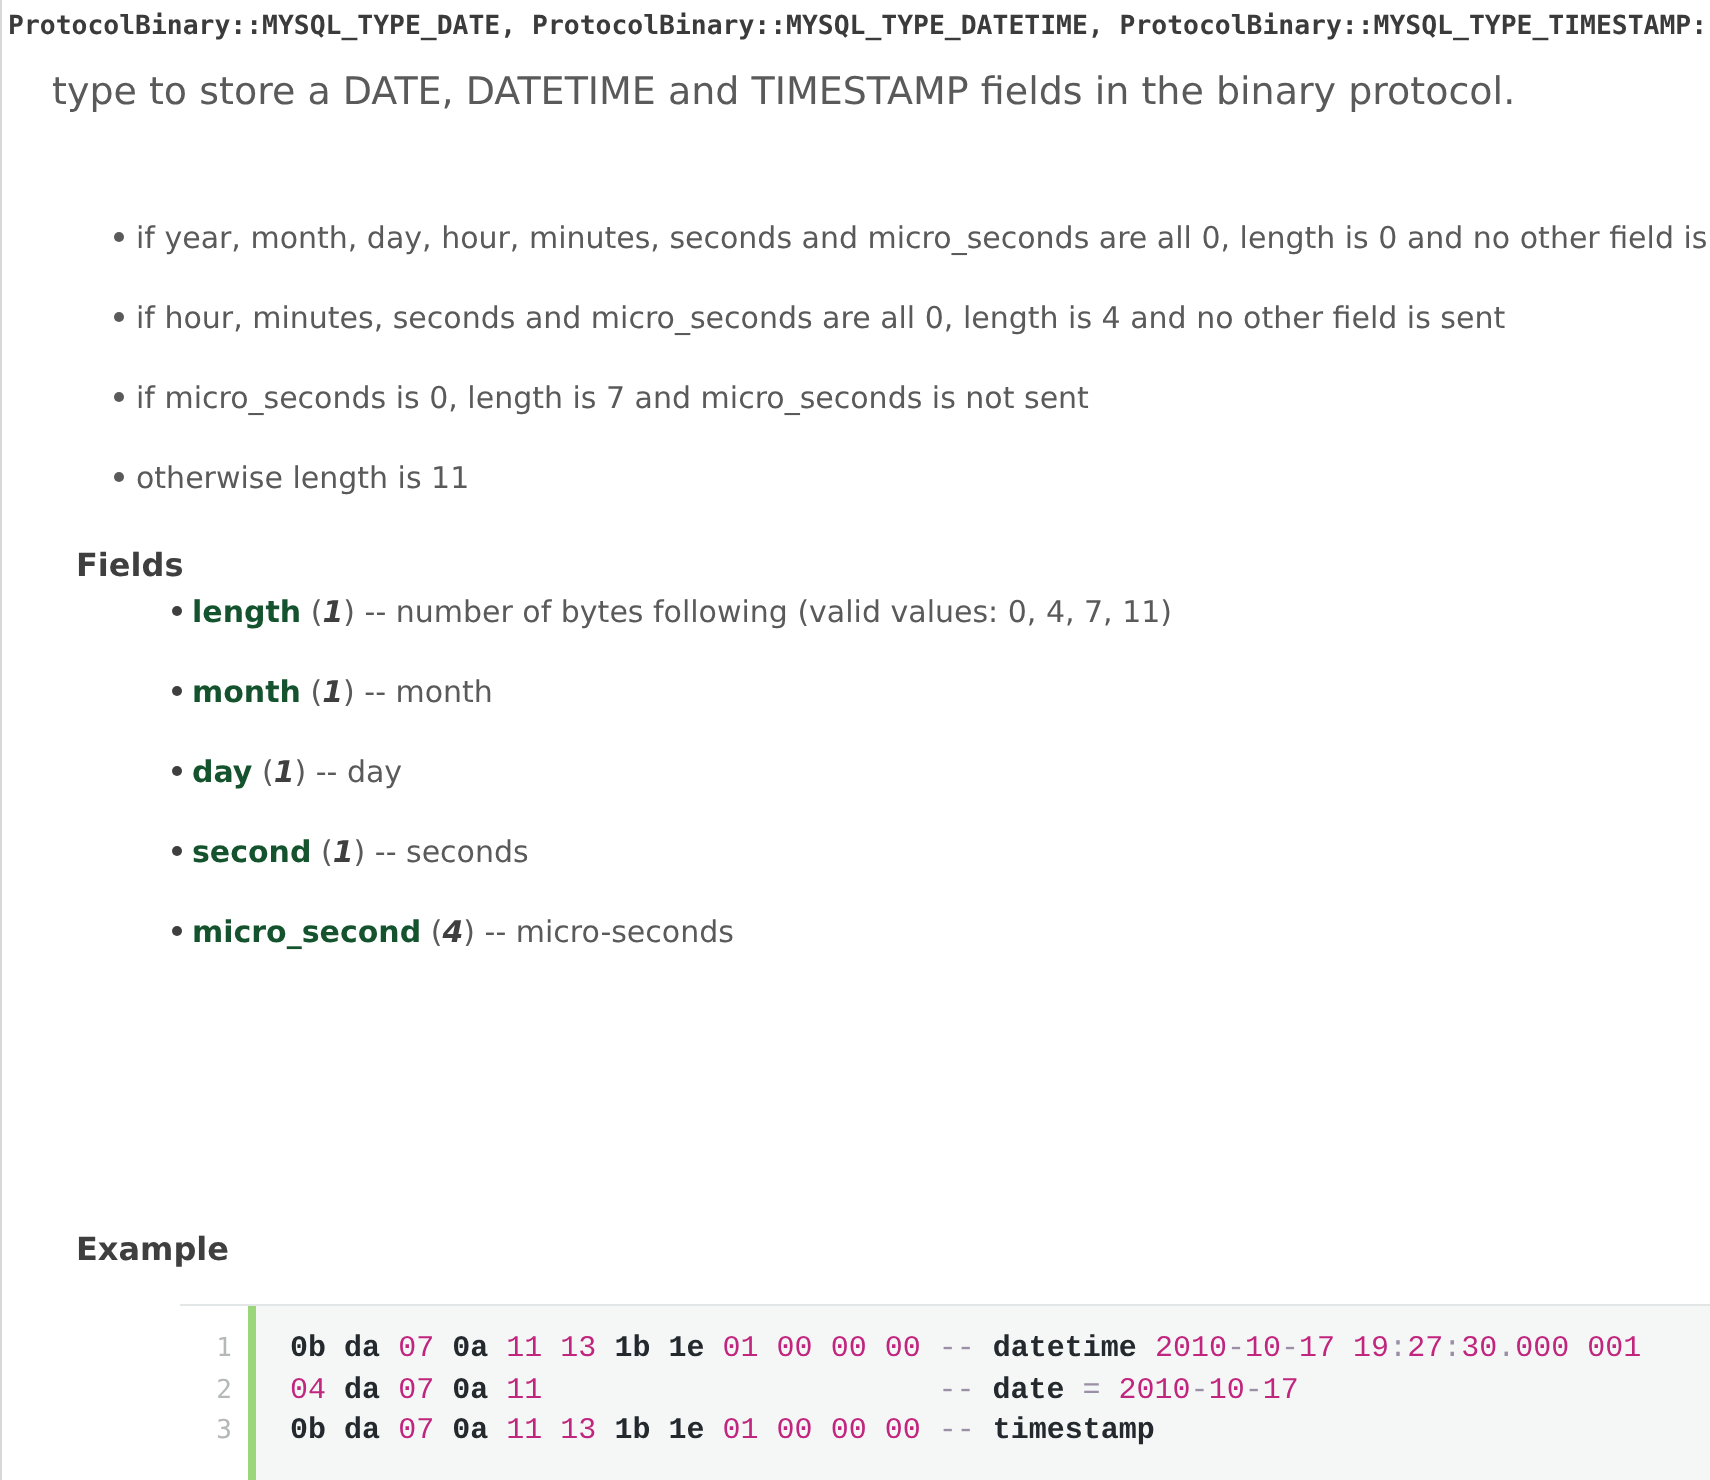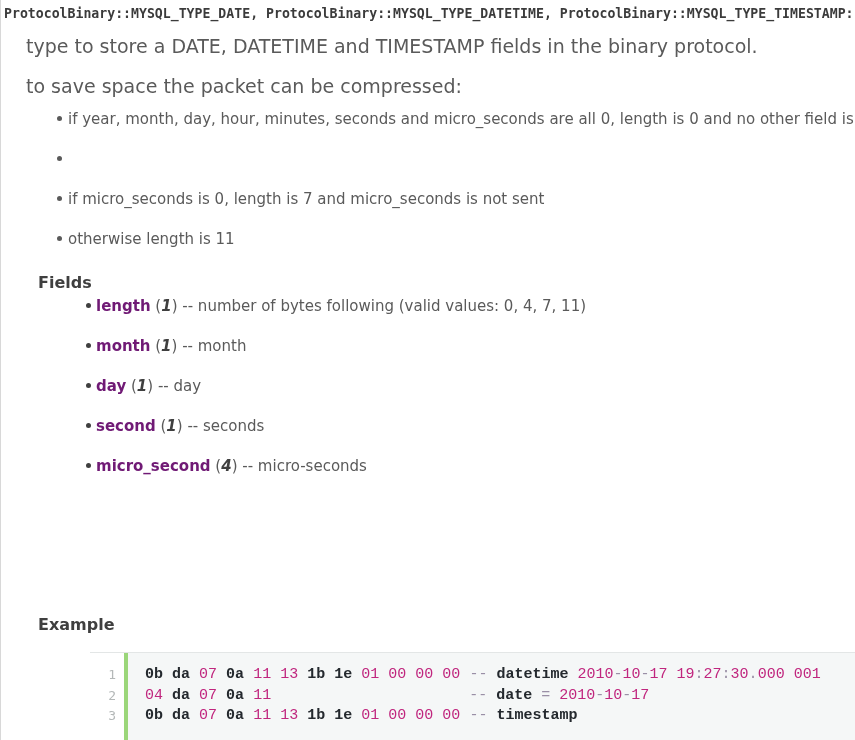--- a/index.html
+++ b/index.html
@@ -124,21 +124,21 @@
   }
   .list-b > li .bullet {
     position: absolute;
     left: 20px;
     top: 8px;
     width: 5px;
     height: 5px;
     border-radius: 50%;
     background: #3f3f3f;
   }
-  .fname { font-weight: bold; color: #701a75; }
+  .fname { font-weight: bold; color: #14532d; }
   .fsize { font-style: italic; font-weight: bold; color: #3f3f3f; }
   .fdesc { color: #5a5a5a; }
 
   
   .codeblock {
     position: absolute;
     left: 90px;
     top: 652px;
     width: 765px;
     height: 88px;
@@ -185,29 +185,29 @@
 </head>
 <body>
 
 <div class="page">
 
   <div class="left-rule"></div>
 
   <div class="sig">ProtocolBinary::MYSQL_TYPE_DATE, ProtocolBinary::MYSQL_TYPE_DATETIME, ProtocolBinary::MYSQL_TYPE_TIMESTAMP:</div>
 
   <div class="para para-1">type to store a DATE, DATETIME and TIMESTAMP fields in the binary protocol.</div>
-  <div class="para para-2">to save space the packet can be compressed:</div>
 
   <ul class="list-a">
     <li>
       <span class="bullet"></span>
       <span>if year, month, day, hour, minutes, seconds and micro_seconds are all 0, length is 0 and no other field is sent</span>
     </li>
     <li>
       <span class="bullet"></span>
+      <span>if hour, minutes, seconds and micro_seconds are all 0, length is 4 and no other field is sent</span>
     </li>
     <li>
       <span class="bullet"></span>
       <span>if micro_seconds is 0, length is 7 and micro_seconds is not sent</span>
     </li>
     <li>
       <span class="bullet"></span>
       <span>otherwise length is 11</span>
     </li>
   </ul>

